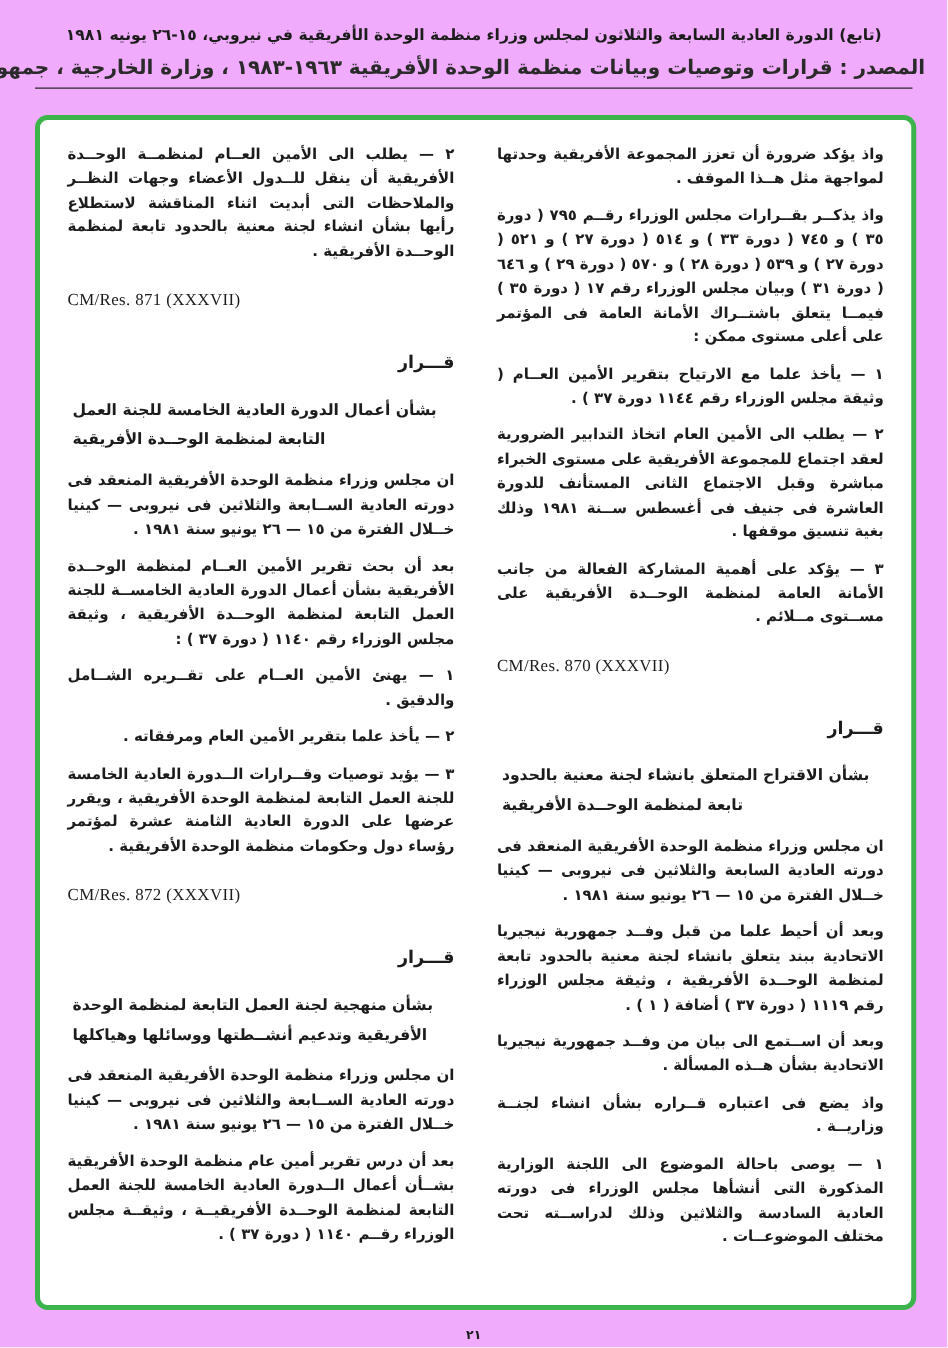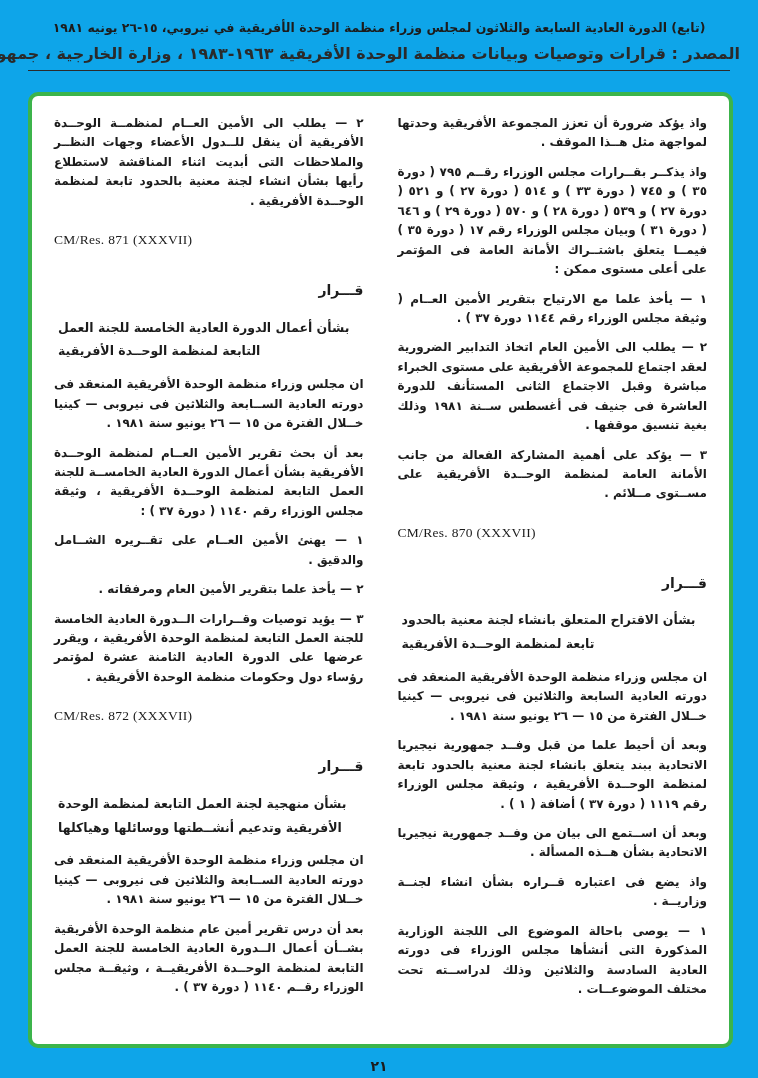--- a/index.html
+++ b/index.html
@@ -4,21 +4,21 @@
 <style>
   html, body {
     margin: 0;
     padding: 0;
     background: #ffffff;
   }
   .page {
     position: relative;
     width: 758px;
     height: 1078px;
-    background: #0ea5e9;
+    background: #f0abfc;
     overflow: hidden;
     font-family: "DejaVu Sans", sans-serif;
     color: #1c1c1c;
   }
 
   
   .doc-header {
     position: absolute;
     top: 20px;
     left: 18px;
@@ -108,21 +108,21 @@
   }
 
   
   .page-num {
     position: absolute;
     bottom: 4px;
     left: 0;
     right: 0;
     text-align: center;
     font-weight: bold;
-    font-size: 14px;
+    font-size: 10px;
     direction: rtl;
   }
 </style>
 </head>
 <body>
 
 <div class="page">
 
   <header class="doc-header">
     <div class="h1">(تابع) الدورة العادية السابعة والثلاثون لمجلس وزراء منظمة الوحدة الأفريقية في نيروبي، ١٥-٢٦ يونيه ١٩٨١</div>

